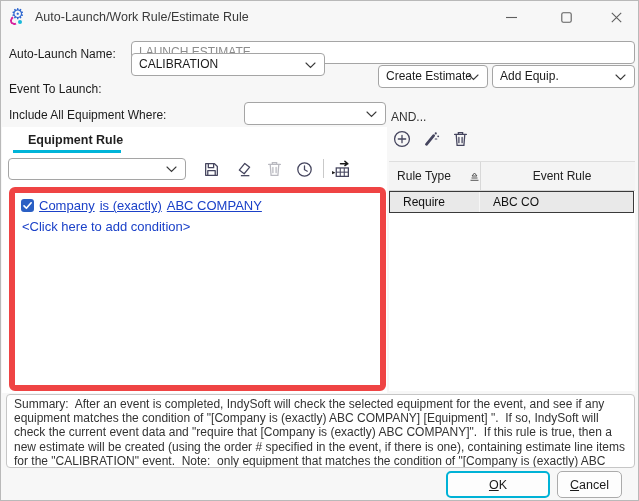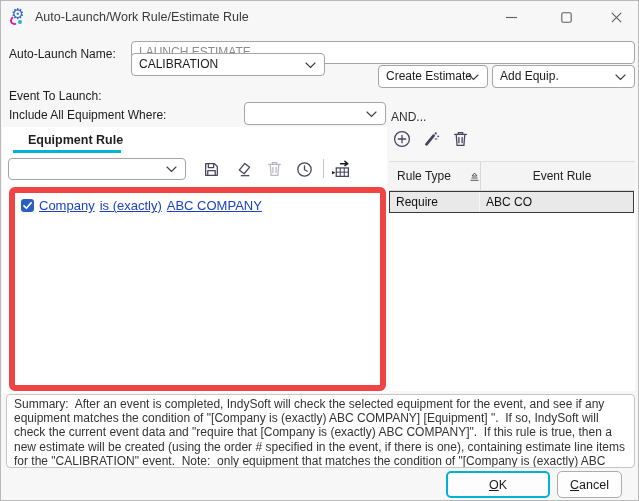--- a/index.html
+++ b/index.html
@@ -64,21 +64,21 @@
   .grid { position: absolute; left: 388px; top: 160px; width: 246px; height: 230px; background: #fff; }
   .grid-header { position: absolute; left: 0; top: 0; width: 246px; height: 30px;
     background: #f4f4f4; border-top: 1px solid #dedede; border-bottom: 1px solid #d6d6d6;
     display: flex; }
   .gh-cell { font-size: 12px; color: #222; display: flex; align-items: center; padding-left: 8px; justify-content: center; }
   .gh-cell.c1 { width: 92px; border-right: 1px solid #d8d8d8; }
   .gh-cell.c2 { flex: 1; }
   .sort-ico { margin-left: 18px; }
   .grid-row { position: absolute; left: 0; top: 30px; width: 245px; height: 22px;
     background: #e9e9e9; border: 1.5px solid #3a3a3a; display: flex; }
-  .gr-cell { font-size: 12px; color: #111; display: flex; align-items: center; padding-left: 6px; }
+  .gr-cell { font-size: 12px; color: #111; display: flex; align-items: center; padding-left: 13px; }
   .gr-cell.c1 { width: 90px; border-right: 1px solid #f6f6f6; }
   .gr-cell.c2 { flex: 1; }
 
   
   .summary { position: absolute; left: 5px; top: 393px; width: 629px; height: 74px;
     background: #fff; border: 1px solid #c6c6c6; border-radius: 4px;
     padding: 2px 7px; font-size: 12px; line-height: 14.2px; color: #333;
     white-space: pre-wrap; overflow: hidden; }
   .btn { position: absolute; top: 470px; height: 27px; background: #fdfdfd;
     border: 1px solid #ababab; border-radius: 5px; font-size: 12.5px; color: #1a1a1a;
@@ -114,21 +114,21 @@
     <div class="winbtn btn-close">
       <svg width="11" height="11" viewBox="0 0 11 11">
           <path d="M0.8,0.8 L10.2,10.2 M10.2,0.8 L0.8,10.2" stroke="#5f5f5f" stroke-width="1.1"></path>
         </svg>
     </div>
   </div>
 
   <span class="lbl" style="left:8px; top:46px;">Auto-Launch Name:</span>
   <div class="field dim" style="left:130px; top:40px; width:504px; height:23px; line-height:21px;">LAUNCH ESTIMATE</div>
 
-  <span class="lbl" style="left:8px; top:88px;">Event To Launch:</span>
+  <span class="lbl" style="left:8px; top:81px;">Event To Launch:</span>
   <div class="combo" style="left:130px; top:52px; width:194px; height:23px; line-height:21px;">
     <span>CALIBRATION</span>
     <svg class="chev" width="11" height="7" viewBox="0 0 11 7">
         <polyline points="1,1 5.5,5.5 10,1" fill="none" stroke="#3c3c3c" stroke-width="1.1" stroke-linecap="round"></polyline>
       </svg>
   </div>
   <div class="combo" style="left:377px; top:64px; width:110px; height:23px; line-height:21px;">
     <span>Create Estimate</span>
     <svg class="chev" width="11" height="7" viewBox="0 0 11 7">
         <polyline points="1,1 5.5,5.5 10,1" fill="none" stroke="#3c3c3c" stroke-width="1.1" stroke-linecap="round"></polyline>
@@ -200,20 +200,21 @@
     <div class="cond-line">
       <span class="checkbox">
         <svg width="11" height="11" viewBox="0 0 12 12">
             <polyline points="2.2,6.4 4.8,9 10,3" fill="none" stroke="#ffffff" stroke-width="1.8" stroke-linecap="round" stroke-linejoin="round"></polyline>
           </svg>
       </span>
       <span class="cond-link">Company</span>
       <span class="cond-link">is (exactly)</span>
       <span class="cond-link">ABC COMPANY</span>
     </div>
+    <div class="add-cond">&lt;Click here to add condition&gt;</div>
   </div>
 
   <span class="and-label">AND...</span>
 
   <div class="right-ico" style="left:390px;">
     <svg width="18" height="18" viewBox="0 0 17 17">
         <circle cx="8.5" cy="8.5" r="7" fill="none" stroke="#45455e" stroke-width="1.2"></circle>
         <path d="M8.5,5 V12 M5,8.5 H12" stroke="#45455e" stroke-width="1.2" stroke-linecap="round"></path>
       </svg>
   </div>

